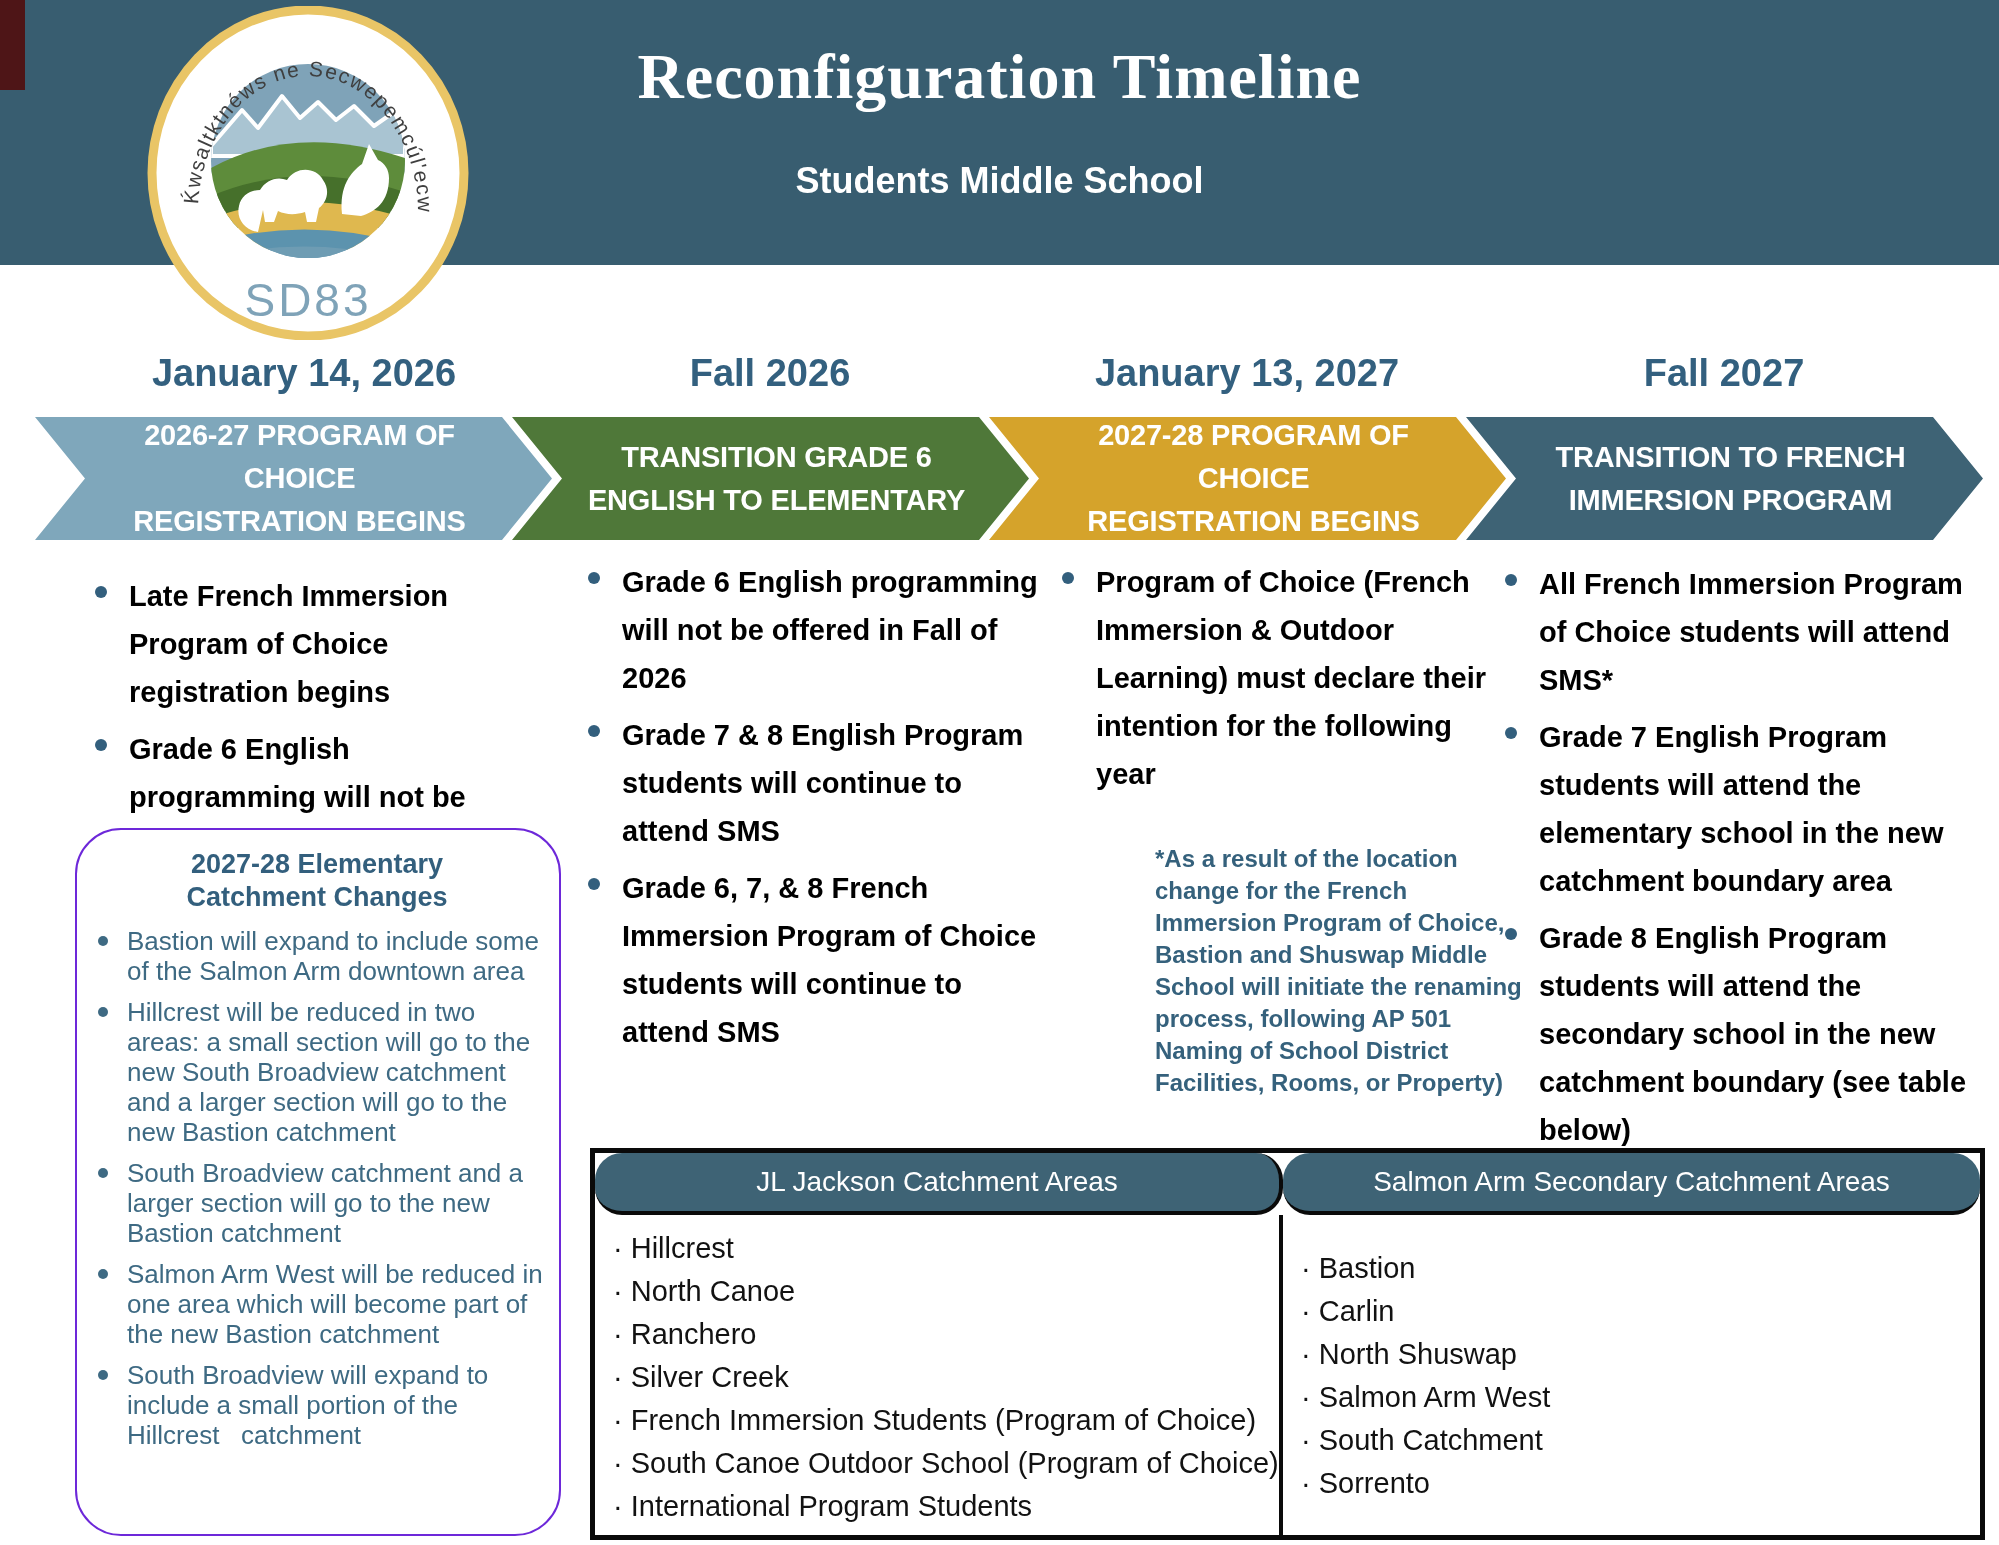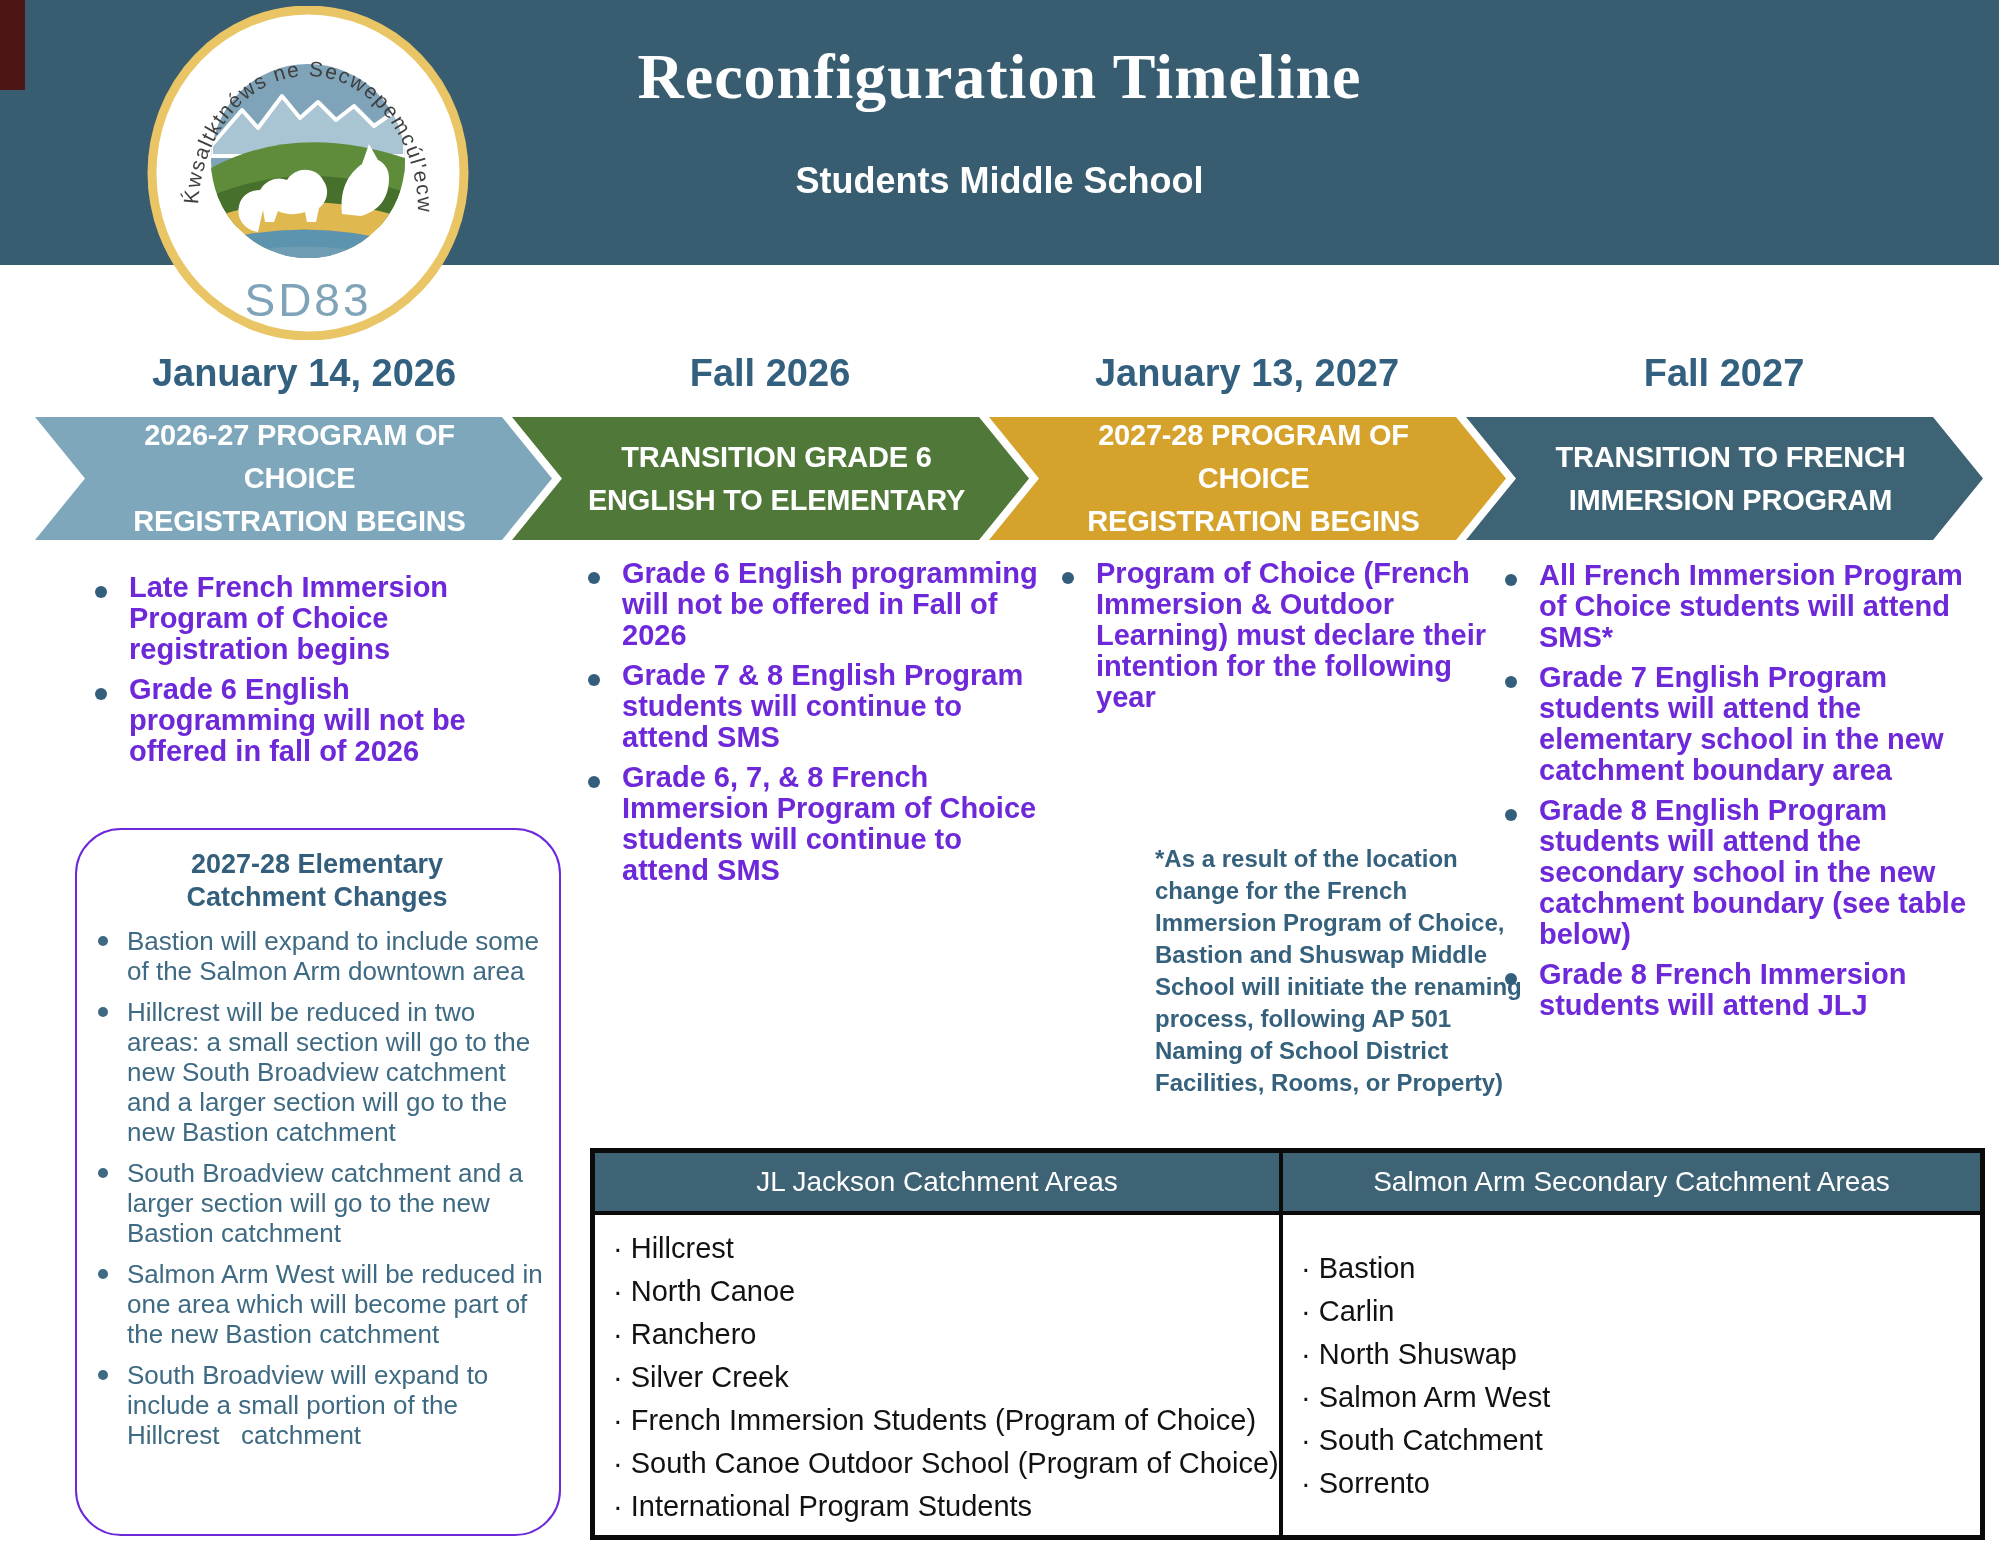--- a/index.html
+++ b/index.html
@@ -38,21 +38,21 @@
     text-align:center; padding:0 42px 0 54px; letter-spacing:-0.2px;
   }
   .b0 { left:35px;   background:#7FA7BB; }
   .b1 { left:512px;  background:#4F7839; }
   .b2 { left:989px;  background:#D5A32B; }
   .b3 { left:1466px; background:#3E6375; }
 
   
   .bullets {
     position:absolute; list-style:none; margin:0; padding:0;
-    color:#6d28d9; font-weight:bold; font-size:29px; line-height:31px;
+    color:#000000; font-weight:bold; font-size:29px; line-height:48px;
   }
   .bullets li { position:relative; padding-left:44px; margin-bottom:9px; }
   .bullets li::before {
     content:""; position:absolute; left:10px; top:14px; width:12px; height:12px;
     border-radius:50%; background:#335F7D;
   }
   .c1 { left:85px;   top:572px; width:450px; }
   .c2 { left:578px;  top:558px; width:460px; }
   .c3 { left:1052px; top:558px; width:455px; }
   .c4 { left:1495px; top:560px; width:485px; }
@@ -83,20 +83,21 @@
   
   .catchment-table {
     position:absolute; left:590px; top:1148px; width:1395px; height:392px;
     border:5px solid #0a0a0a; box-sizing:border-box; background:#ffffff;
     display:grid; grid-template-columns:688px 1fr; grid-template-rows:62px 1fr;
   }
   .th {
     background:#3E6375; color:#ffffff; font-size:28px;
     display:flex; align-items:center; justify-content:center;
     border-bottom:4px solid #0a0a0a;
+    border-radius:27px;
   }
   .th1, .td1 { border-right:4px solid #0a0a0a; }
   .td { font-size:29px; color:#121212; line-height:43px; padding:12px 0 0 18px; }
   .td2 { padding-top:32px; }
   .td .t-item::before { content:"\00B7\00A0"; }
 </style>
 </head>
 <body>
 
 <div class="page">

